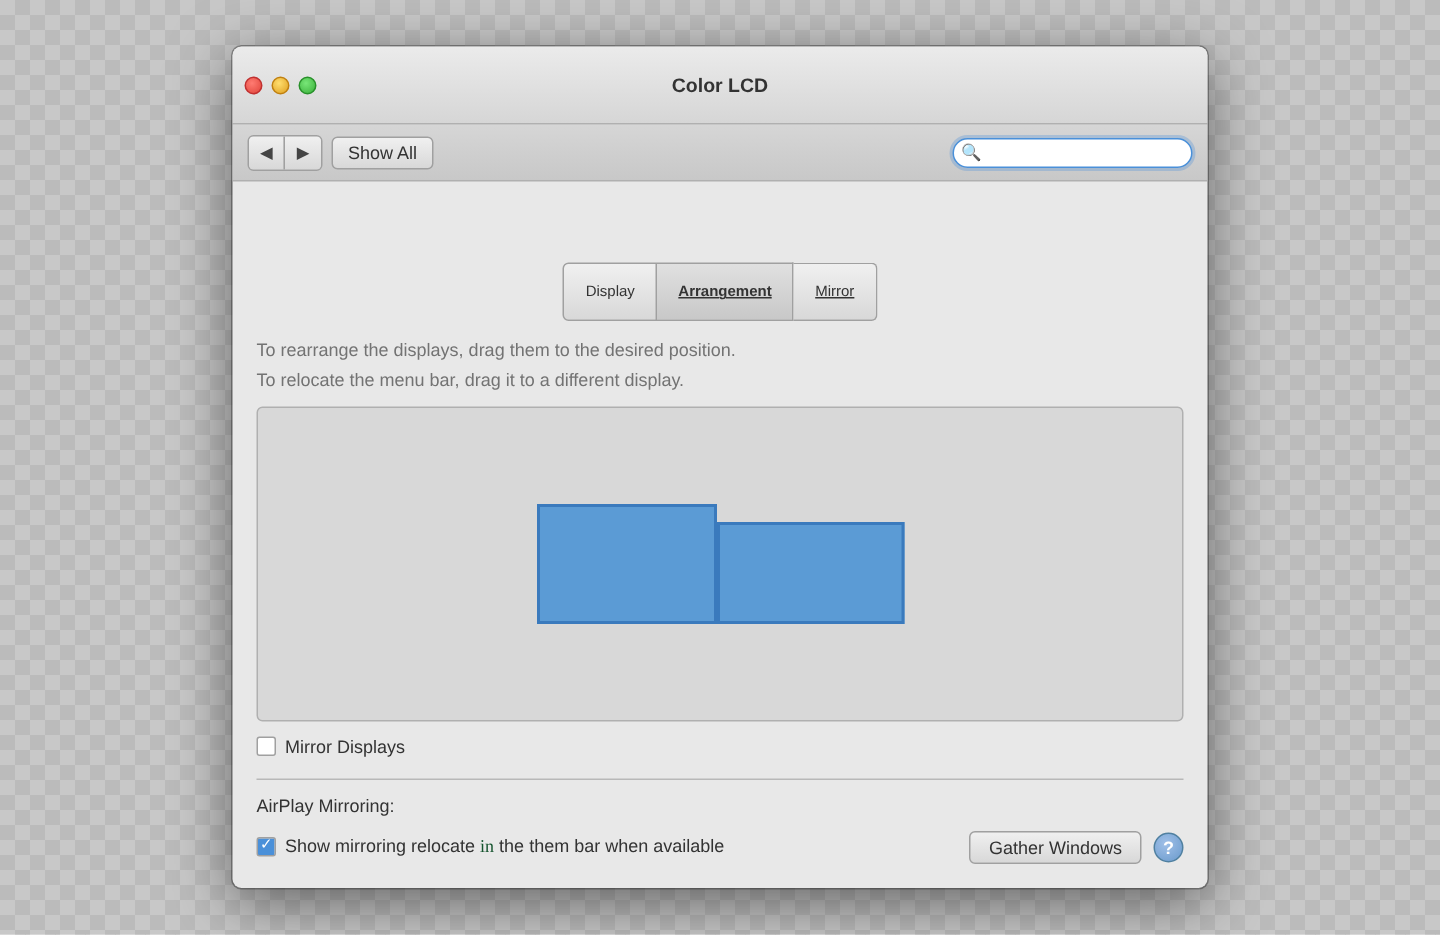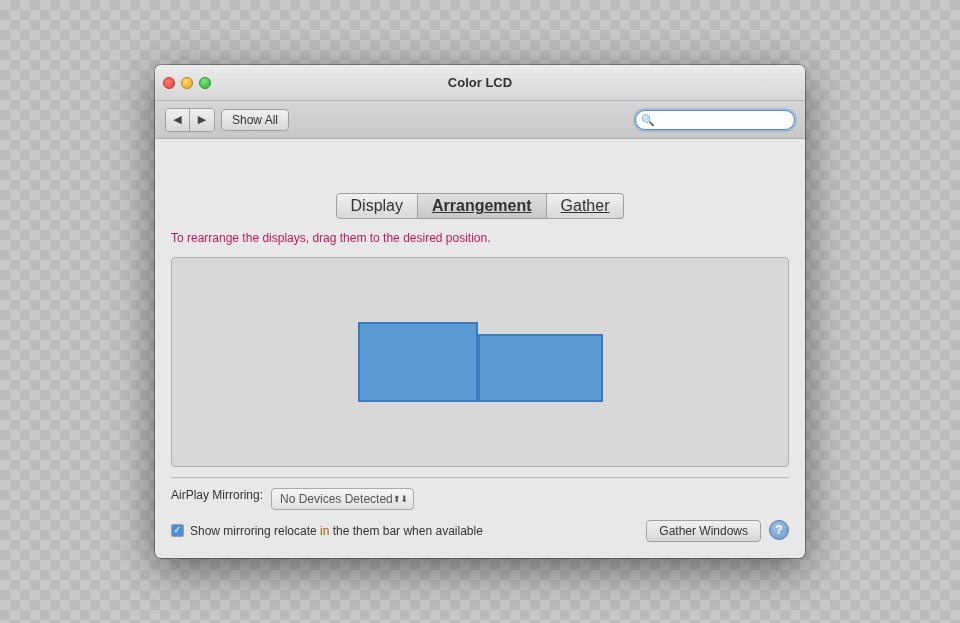--- a/index.html
+++ b/index.html
@@ -24,21 +24,21 @@
     .window {
       width: 650px;
       background: #e8e8e8;
       border-radius: 6px;
       box-shadow: 0 10px 40px rgba(0,0,0,0.5), 0 0 0 1px rgba(0,0,0,0.3);
       overflow: hidden;
     }
 
     
     .title-bar {
-      height: 36px;
+      height: 52px;
       background: linear-gradient(to bottom, #ebebeb, #d6d6d6);
       border-bottom: 1px solid #b0b0b0;
       display: flex;
       align-items: center;
       padding: 0 8px;
       position: relative;
     }
 
     .traffic-lights {
       display: flex;
@@ -155,22 +155,22 @@
 
     
     .tab-bar {
       display: flex;
       justify-content: center;
       gap: 0;
       margin-bottom: 10px;
     }
 
     .tab {
-      padding: 3px 14px;
-      font-size: 16px;
+      padding: 13px 14px;
+      font-size: 10px;
       color: #333;
       border: 1px solid #a0a0a0;
       background: linear-gradient(to bottom, #f0f0f0, #d8d8d8);
       cursor: pointer;
       user-select: none;
       margin-top: 40px;
     }
 
     .tab:first-child {
       border-radius: 4px 0 0 4px;
@@ -186,21 +186,21 @@
     }
 
     .tab.active {
       background: linear-gradient(to bottom, #e0e0e0, #c8c8c8);
       font-weight: 600;
     }
 
     
     .description {
       font-size: 12px;
-      color: #be185d;
+      color: #737373;
       line-height: 1.6;
       margin-bottom: 8px;
     }
 
     
     .arrangement-area {
       background: #d8d8d8;
       border: 1px solid #b0b0b0;
       border-radius: 4px;
       height: 210px;
@@ -255,21 +255,21 @@
     
     .divider {
       height: 1px;
       background: #b8b8b8;
       margin: 0 0 10px 0;
     }
 
     
     .airplay-row {
       display: flex;
-      align-items: flex-start;
+      align-items: flex-end;
       gap: 8px;
       margin-bottom: 10px;
     }
 
     .airplay-label {
       font-size: 12px;
       color: #333;
       font-weight: 500;
     }
 
@@ -332,25 +332,27 @@
       line-height: 1;
       margin-top: -1px;
     }
 
     .show-mirroring-label {
       font-size: 12px;
       color: #333;
     }
 
     .show-mirroring-label .in-text {
-      color: #a16207;
+      color: #14532d;
+      font-family: Liberation Serif, serif;
     }
 
     .right-buttons {
       display: flex;
+      align-items: center;
       gap: 8px;
     }
 
     .gather-windows-btn {
       height: 22px;
       padding: 0 12px;
       background: linear-gradient(to bottom, #f0f0f0, #d8d8d8);
       border: 1px solid #a0a0a0;
       border-radius: 4px;
       font-size: 12px;
@@ -397,45 +399,44 @@
       <span class="search-icon-inner">🔍</span>
       <input class="search-input" type="text" placeholder="" style="">
     </div>
   </div>
 
   <div class="content">
 
     <div class="tab-bar">
       <div class="tab">Display</div>
       <div class="tab active">Arrangement</div>
-      <div class="tab">Gather</div>
+      <div class="tab">Mirror</div>
     </div>
 
     <div class="description">
       <div>To rearrange the displays, drag them to the desired position.</div>
+      <div>To relocate the menu bar, drag it to a different display.</div>
     </div>
 
     <div class="arrangement-area">
       <div class="displays-container">
         <div class="display-monitor display-main"></div>
         <div class="display-monitor display-secondary"></div>
       </div>
     </div>
 
+    <div class="mirror-row">
+      <div class="mirror-checkbox"></div>
+      <span class="mirror-label">Mirror Displays</span>
+    </div>
 
     <div class="divider"></div>
 
     <div class="airplay-row">
       <span class="airplay-label">AirPlay Mirroring:</span>
-      <div class="dropdown-wrapper">
-        <select class="airplay-dropdown">
-          <option>No Devices Detected</option>
-        </select>
-        <span class="dropdown-arrow">⬆⬇</span>
-      </div>
     </div>
 
     <div class="bottom-row">
       <div class="show-mirroring-row">
         <div class="show-mirroring-checkbox">
           <span class="checkmark">✓</span>
         </div>
         <span class="show-mirroring-label"><span>Show mirroring relocate </span><span class="in-text">in</span><span> the them bar when available</span></span>
       </div>
       <div class="right-buttons">

